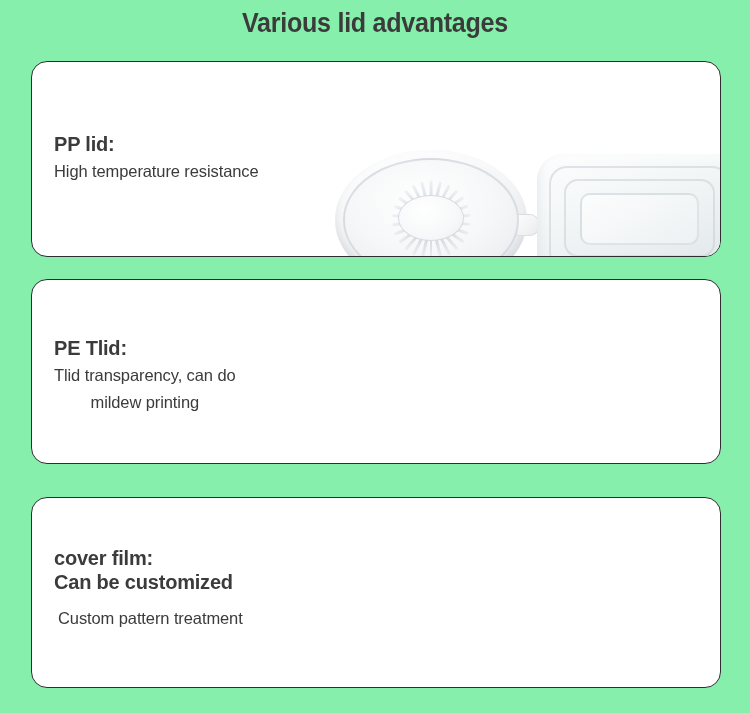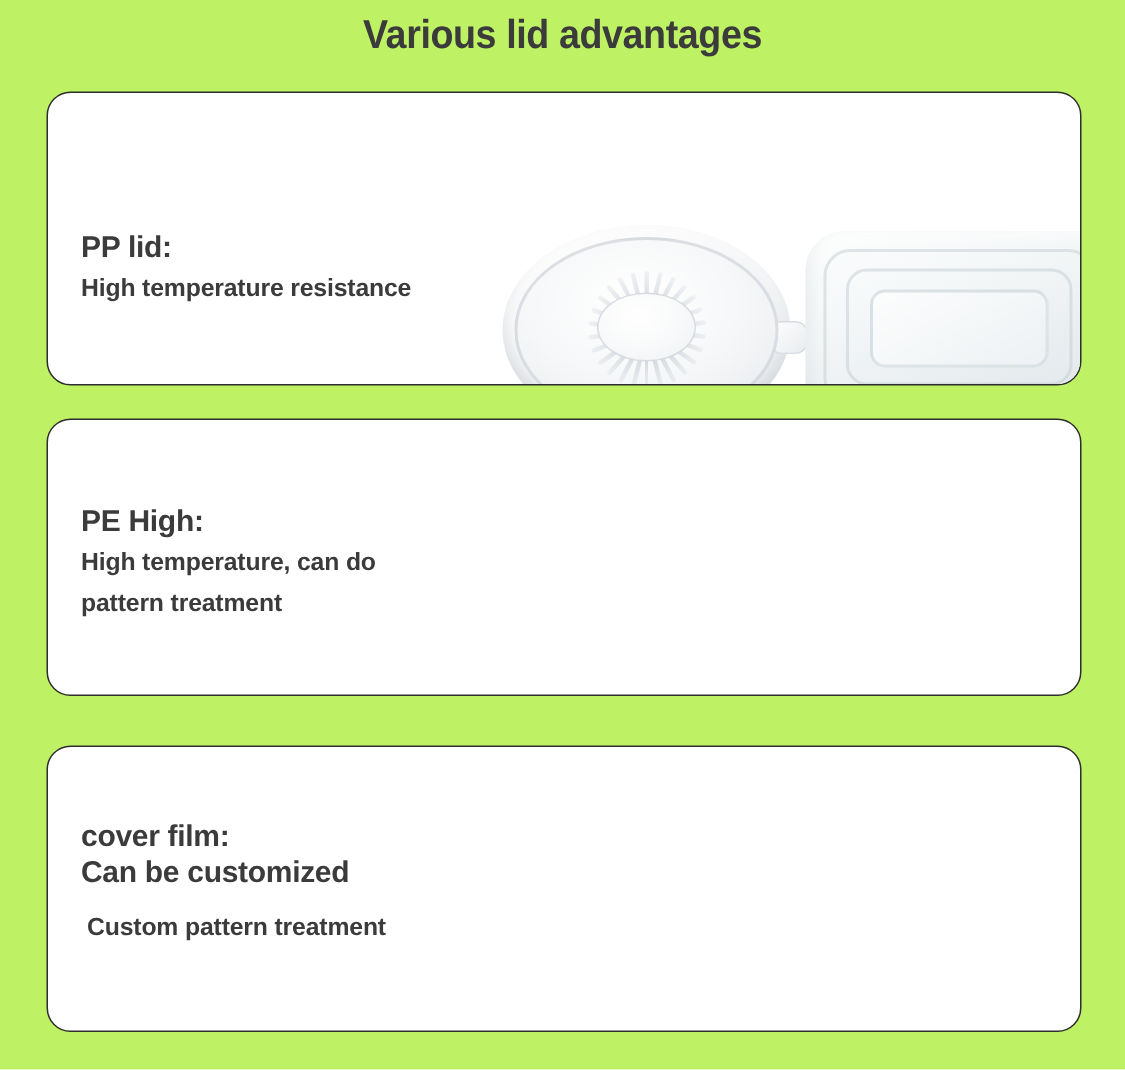--- a/index.html
+++ b/index.html
@@ -10,21 +10,21 @@
     height: 713px;
     background: #ffffff;
     font-family: "Liberation Sans", sans-serif;
     overflow: hidden;
   }
 
   #page {
     position: relative;
     width: 750px;
     height: 713px;
-    background: #bef264;
+    background: #86efac;
   }
 
   
   .page-title {
     position: absolute;
     top: 8px;
     left: 0;
     width: 750px;
     text-align: center;
     font-size: 27px;
@@ -54,25 +54,26 @@
     color: #3b3b3b;
   }
   .card-head {
     font-size: 20px;
     font-weight: bold;
     line-height: 1.18;
     letter-spacing: -0.2px;
   }
   .card-sub {
     font-size: 16.5px;
-    font-weight: bold;
+    font-weight: normal;
     line-height: 1.55;
     letter-spacing: -0.1px;
-  }
-  .text-1 { top: 92px; }
+    text-align: center;
+  }
+  .text-1 { top: 71px; }
   .text-2 { top: 57px; }
   .text-3 { top: 49px; }
   .text-3 .card-sub { margin-top: 12px; margin-left: 4px; }
   .text-2 .card-sub { margin-top: 2px; }
   .text-1 .card-sub { margin-top: 2px; }
 
   
   .art { position: absolute; }
 
   
@@ -189,23 +190,23 @@
       <div class="ring r1"></div>
       <div class="ring r2"></div>
       <div class="ring r3"></div>
 
     </div>
   </div>
 
   <div class="card card-2">
 
     <div class="card-text text-2">
-      <div class="card-head">PE High:</div>
-      <div class="card-sub">High temperature, can do</div>
-      <div class="card-sub">pattern treatment</div>
+      <div class="card-head">PE Tlid:</div>
+      <div class="card-sub">Tlid transparency, can do</div>
+      <div class="card-sub">mildew printing</div>
     </div>
 
   </div>
 
   <div class="card card-3">
 
     <div class="card-text text-3">
       <div class="card-head">cover film:</div>
       <div class="card-head">Can be customized</div>
       <div class="card-sub">Custom pattern treatment</div>

